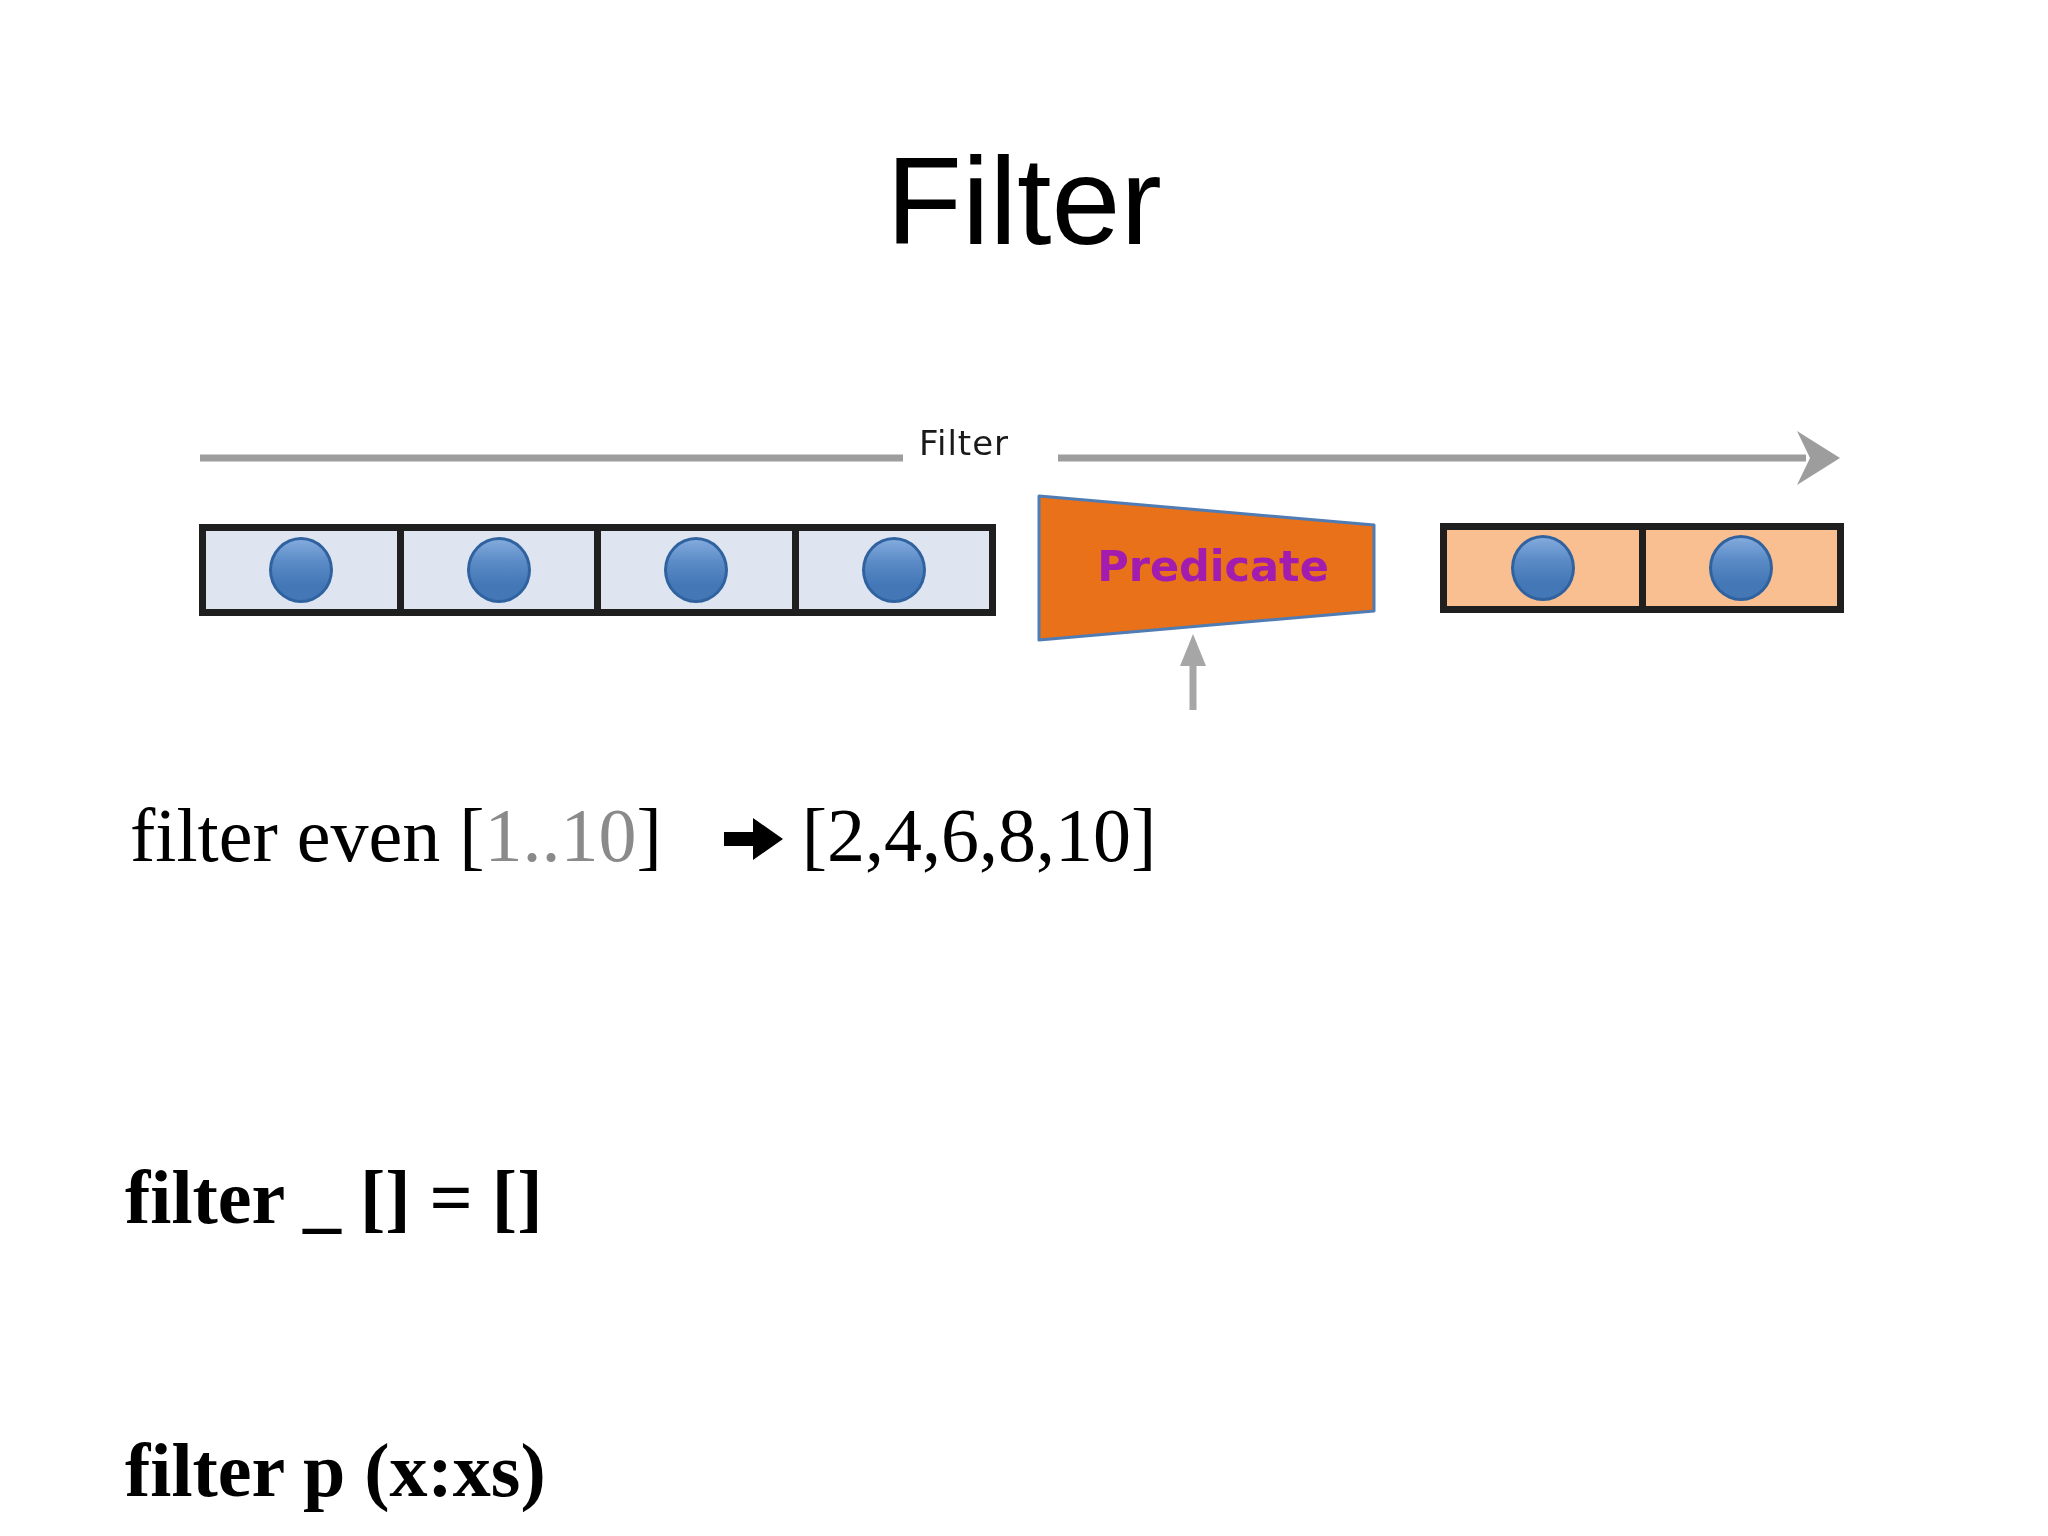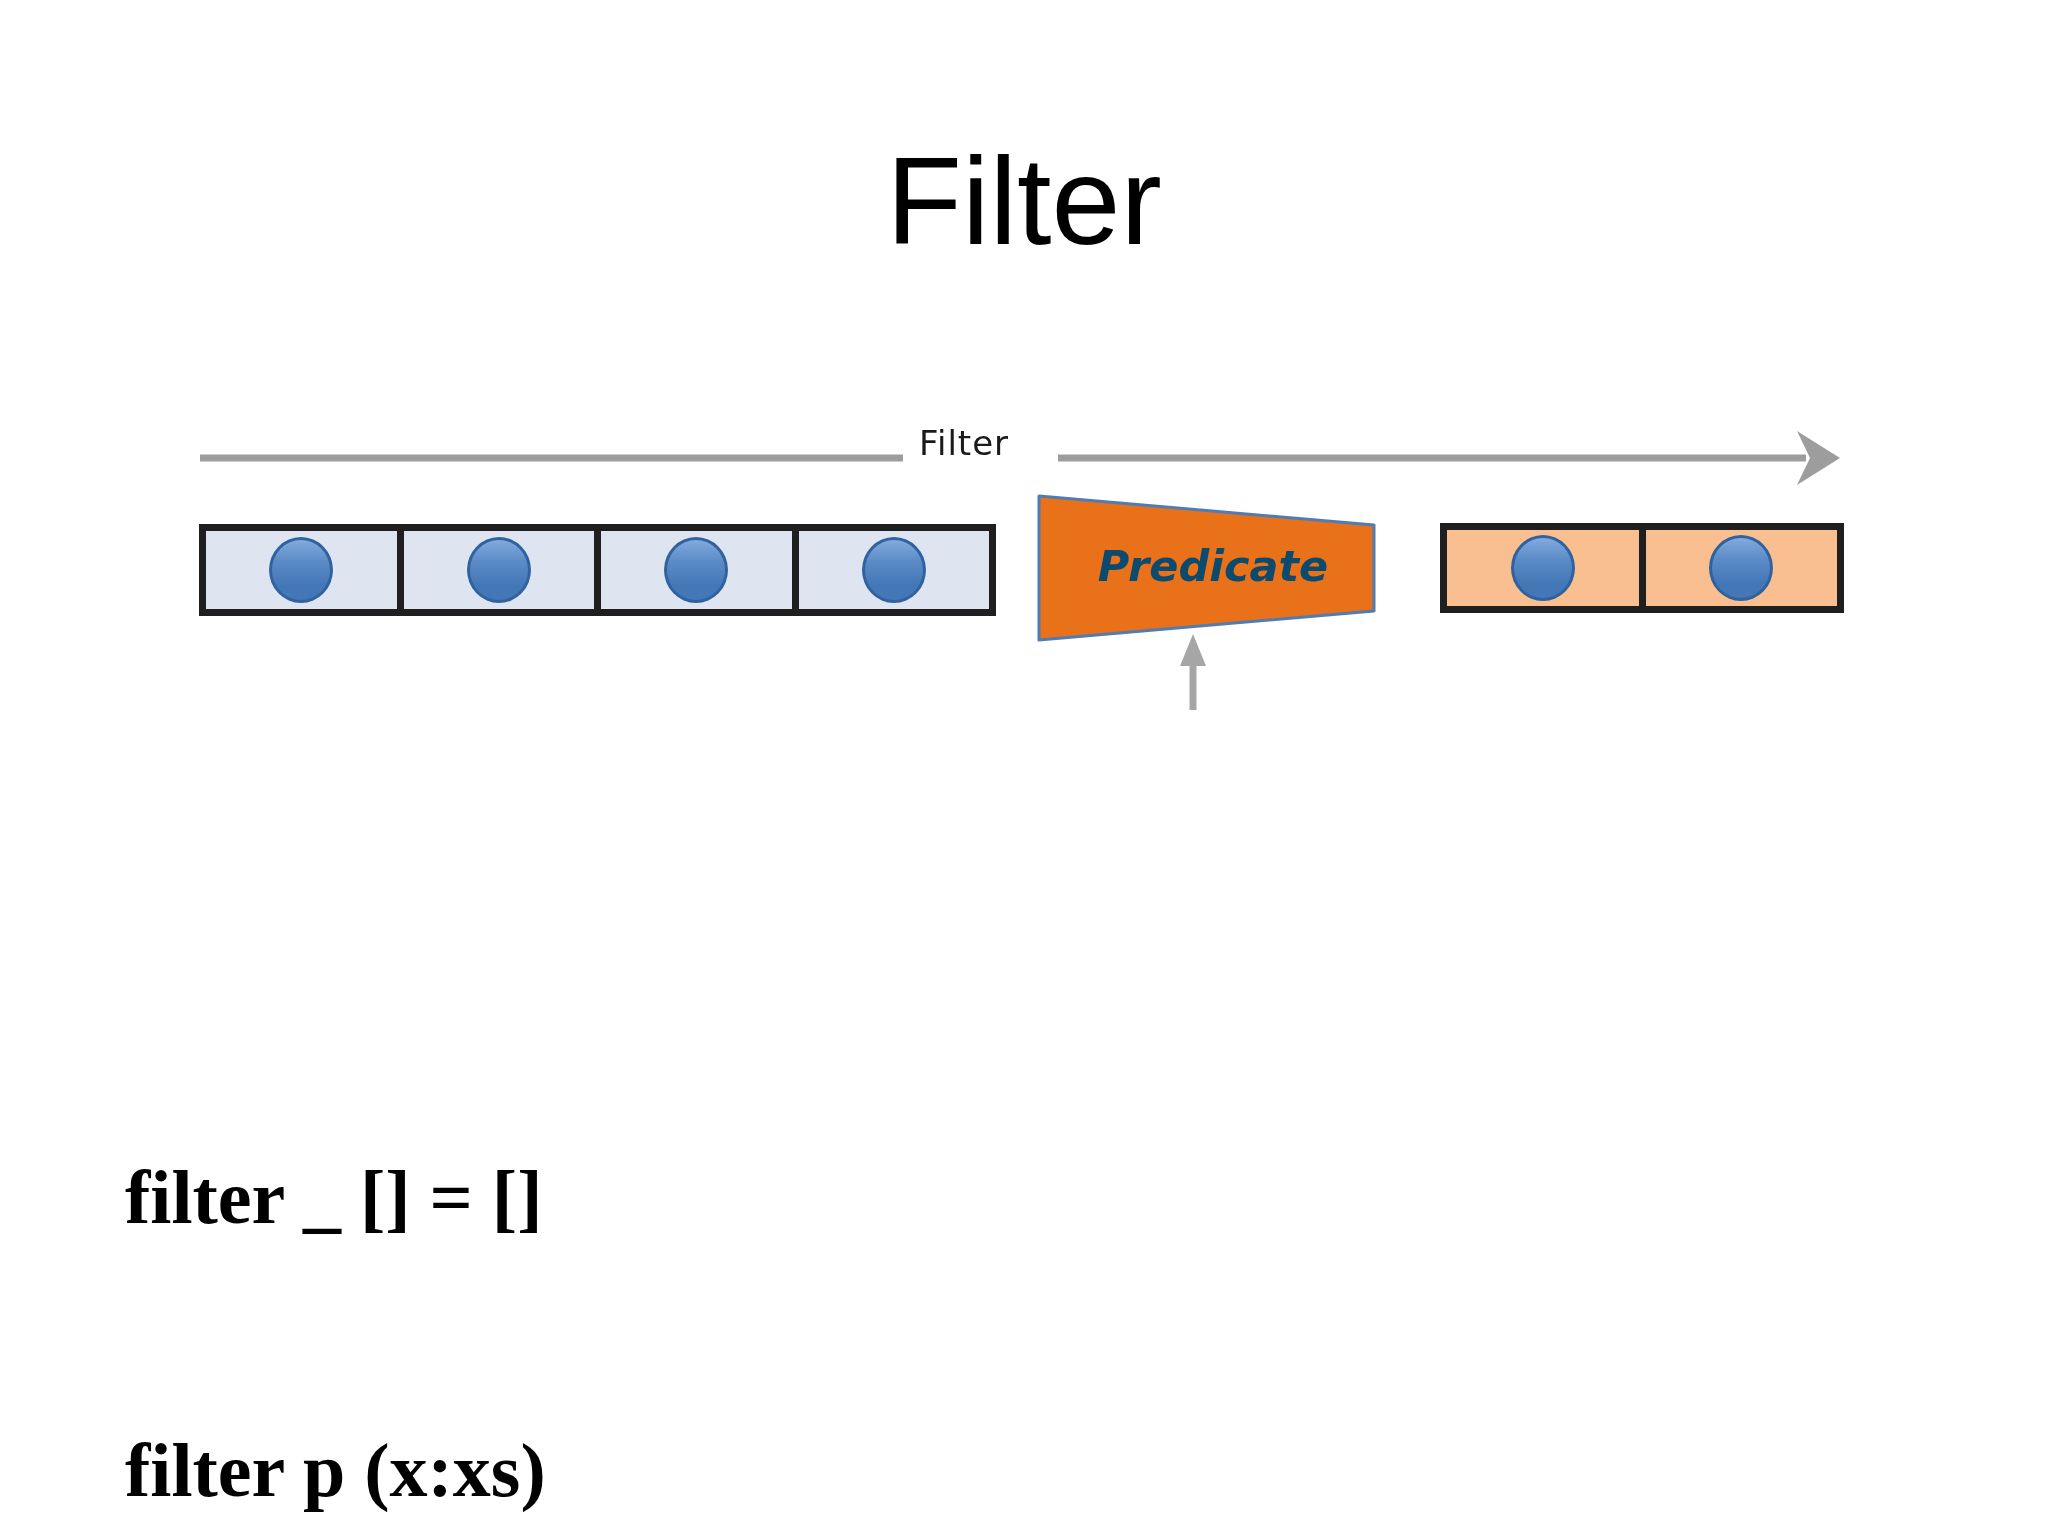--- a/index.html
+++ b/index.html
@@ -20,21 +20,21 @@
   .input-strip .cell{background:#dee5f1;}
   .output-strip{left:1440px;top:503px;width:404px;height:90px;}
   .output-strip .cell{background:#f9bf90;}
   .ball{width:64px;height:66px;border-radius:50%;box-sizing:border-box;
         background:linear-gradient(180deg,#82aadd 0%,#5c8cc7 35%,#4377b6 75%);
         border:3px solid #30629f;}
 
   .flow-label{position:absolute;left:902px;top:403px;width:124px;text-align:center;
               font-family:"DejaVu Sans",sans-serif;font-size:34px;letter-spacing:1px;color:#1a1a1a;}
   .predicate-label{position:absolute;left:1063px;top:521px;width:300px;text-align:center;
-              font-family:"DejaVu Sans",sans-serif;font-size:43px;font-weight:bold;color:#0c4a6e;font-style:italic;}
+              font-family:"DejaVu Sans",sans-serif;font-size:43px;font-weight:bold;color:#a21caf;}
 
   
   .example{position:absolute;left:130px;top:772px;font-size:76px;white-space:pre;}
   .example .muted{color:#8a8a8a;}
   .arrow-icon{display:inline-block;margin:0 18px 0 62px;vertical-align:-2px;}
 
   
   .code{position:absolute;left:125px;top:950px;font-size:76px;font-weight:bold;
         line-height:91px;white-space:pre;}
 </style>
@@ -75,20 +75,23 @@
 
   <div class="strip output-strip">
     <div class="cell">
       <div class="ball"></div>
     </div>
     <div class="cell">
       <div class="ball"></div>
     </div>
   </div>
 
+  <div class="example"><span>filter even [</span><span class="muted">1..10</span><span>]</span><span class="arrow-icon"><svg width="60" height="48" viewBox="0 0 60 48">
+          <polygon points="0,17 29,17 29,3 59,24 29,45 29,31 0,31" fill="#000"></polygon>
+        </svg></span><span>[2,4,6,8,10]</span></div>
 
   <div class="code">
     <div>filter _ [] = []</div>
     <div>filter p (x:xs)</div>
     
     
   </div>
 
 </div>
 

